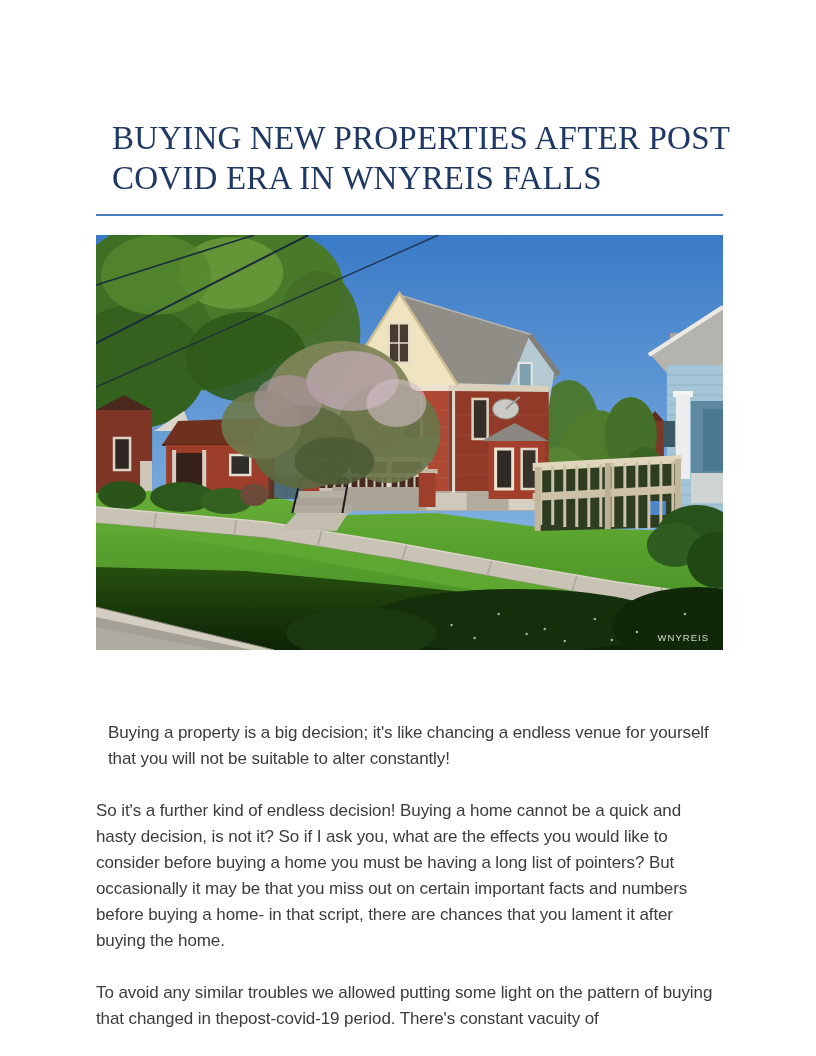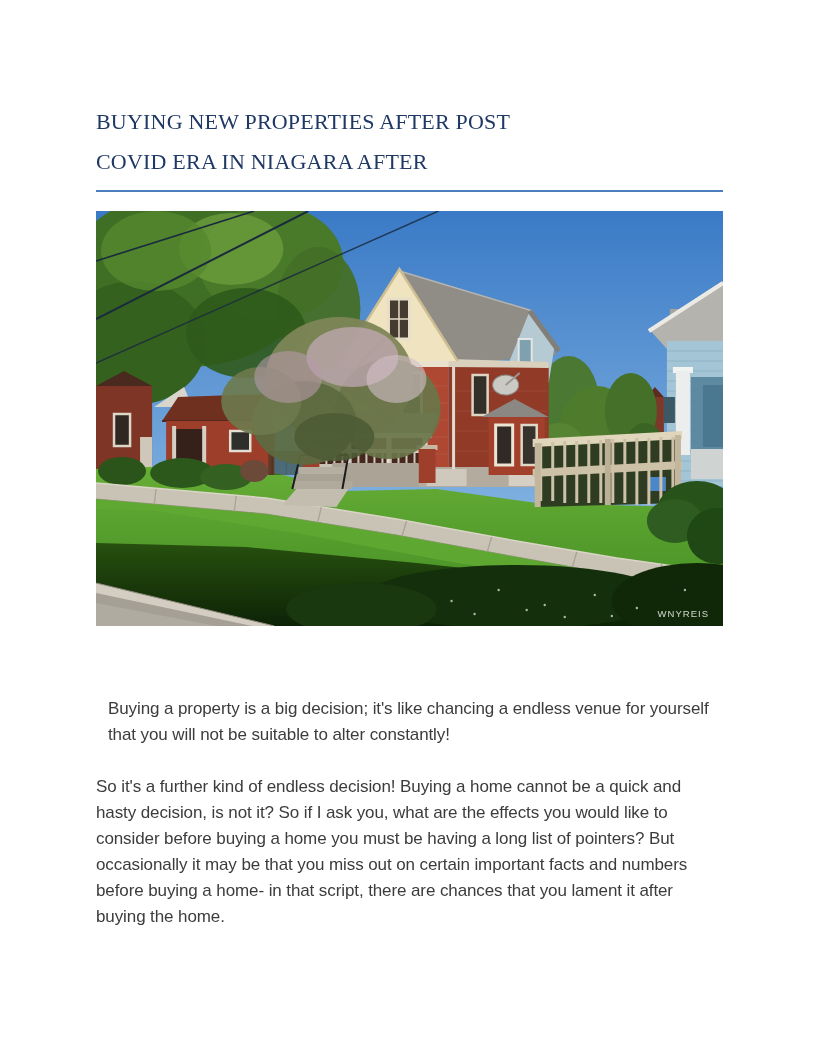--- a/index.html
+++ b/index.html
@@ -12,25 +12,25 @@
     overflow: hidden;
     font-family: "Liberation Sans", sans-serif;
   }
   .content {
     position: absolute;
     left: 96px;
     top: 0;
     width: 627px;
   }
   .doc-title {
-    margin: 0;
+    margin: 16px;
     padding-top: 102px;
     font-family: "Liberation Serif", "DejaVu Serif", serif;
     font-weight: 400;
-    font-size: 22px;
+    font-size: 33px;
     line-height: 40px;
     color: #1f3864;
     letter-spacing: 0.2px;
   }
   .doc-title .t-line { display: block; white-space: nowrap; }
   .title-rule {
     margin-top: 8px;
     height: 2px;
     background: #4a7ebc;
     width: 100%;
@@ -53,21 +53,21 @@
   .body-text p.first { margin-top: 18px; margin-left: 12px; }
 </style>
 </head>
 <body>
 
 <div class="page">
   <div class="content">
 
     <h1 class="doc-title">
       <span class="t-line">BUYING NEW PROPERTIES AFTER POST</span>
-      <span class="t-line">COVID ERA IN NIAGARA AFTER</span>
+      <span class="t-line">COVID ERA IN WNYREIS FALLS</span>
     </h1>
 
     <div class="title-rule"></div>
 
     <figure class="photo-figure">
       <svg viewBox="0 0 626 415" width="627" height="415" preserveAspectRatio="none" role="img">
         <defs>
           <linearGradient id="skyG" x1="0" y1="0" x2="0" y2="1">
             <stop offset="0" stop-color="#3a7ac6"></stop>
             <stop offset="0.72" stop-color="#7fb0e0"></stop>
@@ -281,16 +281,17 @@
             <circle cx="515" cy="405" r="1.2"></circle>
         </g>
 
         <text x="612" y="406" text-anchor="end" font-size="9.5" letter-spacing="1" fill="#ffffff" opacity="0.8" font-family="Liberation Sans, sans-serif">WNYREIS</text>
       </svg>
     </figure>
 
     <div class="body-text">
       <p class="first">Buying a property is a big decision; it's like chancing a endless venue for yourself that you will not be suitable to alter constantly!</p>
       <p>So it's a further kind of endless decision! Buying a home cannot be a quick and hasty decision, is not it? So if I ask you, what are the effects you would like to consider before buying a home you must be having a long list of pointers? But occasionally it may be that you miss out on certain important facts and numbers before buying a home- in that script, there are chances that you lament it after buying the home.</p>
+      <p>To avoid any similar troubles we allowed putting some light on the pattern of buying that changed in thepost-covid-19 period. There's constant vacuity of</p>
     </div>
 
   </div>
 </div>
 
 </body></html>

